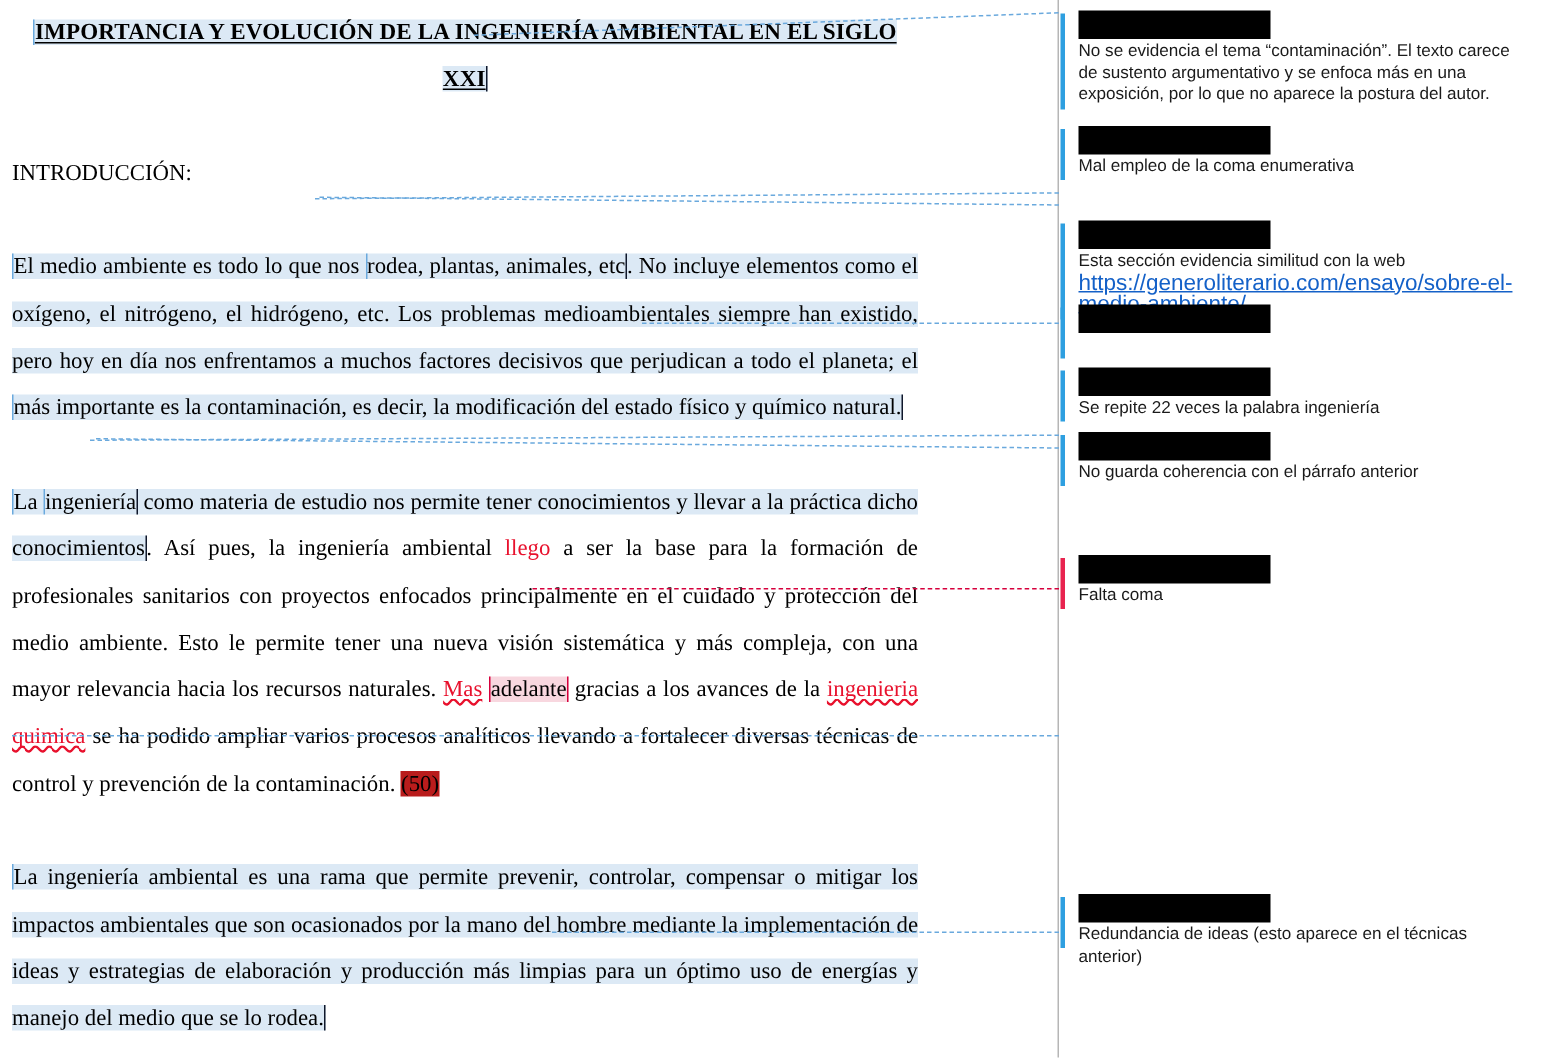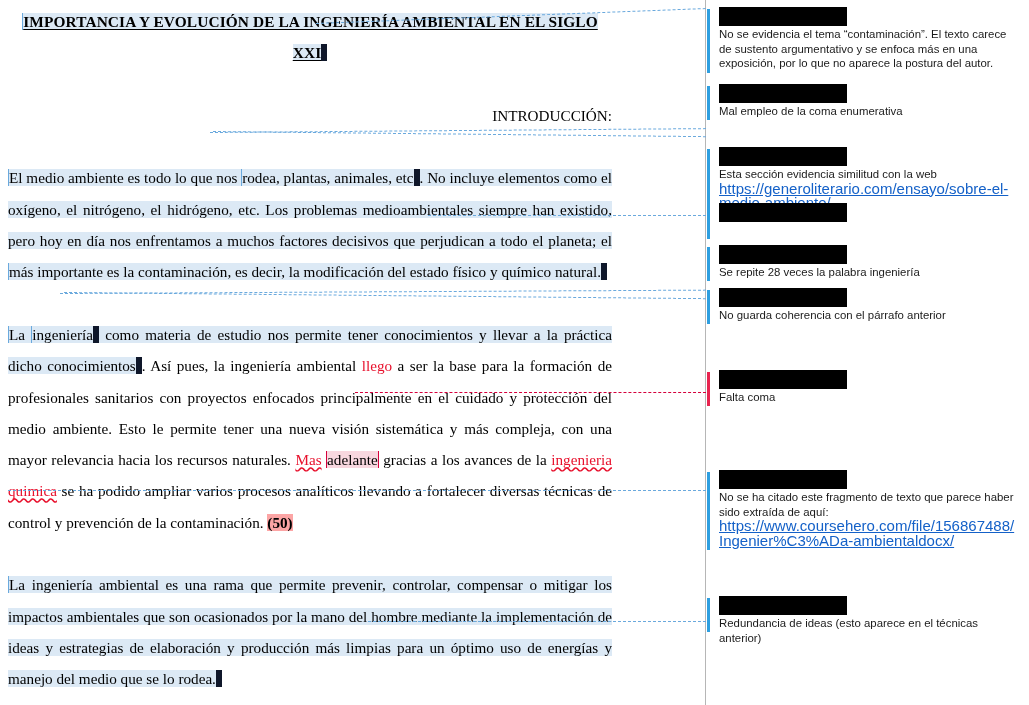--- a/index.html
+++ b/index.html
@@ -53,41 +53,40 @@
   .title .hl {
     text-decoration: underline;
     text-underline-offset: 2px;
   }
 
   
   .hl {
     background: #dce9f5;
   }
   .hl-edge-l { border-left: 1px solid #6aa9dd; }
-  .hl-edge-r { border-right: 6px solid #0f172a; }
+  .hl-edge-r { border-right: 1px solid #0f172a; }
 
   
   .ins {
     color: #e8112d;
   }
   .sp {
     color: #e8112d;
     text-decoration: underline wavy #e8112d;
     text-decoration-skip-ink: none;
   }
   .pinkhl {
     background: #f8d7df;
     border-left: 1px solid #d6003c;
     border-right: 1px solid #d6003c;
     color: #000;
   }
   .greenhl {
-    background: #fca5a5;
+    background: #b91c1c;
     color: #000;
-    font-weight: bold;
   }
 
   
   #rail-divider {
     position: absolute;
     left: 705px; top: 0;
     width: 1px; height: 705px;
     background: #b6b6b6;
   }
 
@@ -158,21 +157,21 @@
 <div id="doc-pane">
   <div class="doc-body">
 
     <p class="para title">
       <span class="hl hl-edge-l">IMPORTANCIA Y EVOLUCIÓN DE LA INGENIERÍA AMBIENTAL EN EL SIGLO</span><br>
       <span class="hl hl-edge-r">XXI</span>
     </p>
 
     <p class="para blank"></p>
 
-    <p class="para" style="text-align:right;">INTRODUCCIÓN:</p>
+    <p class="para" style="text-align:left;">INTRODUCCIÓN:</p>
 
     <p class="para blank"></p>
 
     <p class="para"><span class="hl hl-edge-l">El medio ambiente es todo lo que nos </span><span class="hl hl-edge-l hl-edge-r">rodea, plantas, animales, etc</span><span class="hl">. No incluye elementos como el oxígeno, el nitrógeno, el hidrógeno, etc. Los problemas medioambientales siempre han existido, pero hoy en día nos enfrentamos a muchos factores decisivos que perjudican a todo el planeta; el </span><span class="hl hl-edge-l hl-edge-r">más importante es la contaminación, es decir, la modificación del estado físico y químico natural.</span></p>
 
     <p class="para blank"></p>
 
     <p class="para"><span class="hl hl-edge-l">La </span><span class="hl hl-edge-l hl-edge-r">ingeniería</span><span class="hl hl-edge-r"> como materia de estudio nos permite tener conocimientos y llevar a la práctica dicho conocimientos</span><span>. Así pues, la ingeniería ambiental </span><span class="ins">llego</span><span> a ser la base para la formación de profesionales sanitarios con proyectos enfocados principalmente en el cuidado y protección del medio ambiente. Esto le permite tener una nueva visión sistemática y más compleja, con una mayor relevancia hacia los recursos naturales. </span><span class="sp">Mas</span><span> </span><span class="pinkhl">adelante</span><span> gracias a los avances de la </span><span class="sp">ingenieria</span><span> </span><span class="sp">quimica</span><span> se ha podido ampliar varios procesos analíticos llevando a fortalecer diversas técnicas de control y prevención de la contaminación. </span><span class="greenhl">(50)</span></p>
 
     <p class="para blank"></p>
@@ -218,41 +217,35 @@
   </div>
 
   <div class="comment" style="top:203px;">
     <div class="bar" style="height:34px;"></div>
     <div class="redaction" style="width:128px;"></div>
   </div>
 
   <div class="comment" style="top:245px;">
     <div class="bar" style="height:34px;"></div>
     <div class="redaction" style="width:128px;"></div>
-    <div class="ctext">Se repite 28 veces la palabra ingeniería</div>
+    <div class="ctext">Se repite 22 veces la palabra ingeniería</div>
   </div>
 
   <div class="comment red-bar" style="top:370px;">
     <div class="bar" style="height:34px;"></div>
     <div class="redaction" style="width:128px;"></div>
     <div class="ctext">Falta coma</div>
   </div>
 
   <div class="comment" style="top:288px;">
     <div class="bar" style="height:34px;"></div>
     <div class="redaction" style="width:128px;"></div>
     <div class="ctext">No guarda coherencia con el párrafo anterior</div>
   </div>
 
-  <div class="comment" style="top:470px;">
-    <div class="bar" style="height:78px;"></div>
-    <div class="redaction" style="width:128px;"></div>
-    <div class="ctext">No se ha citado este fragmento de texto que parece haber sido extraída de aquí:</div>
-    <a class="clink">https://www.coursehero.com/file/156867488/Ingenier%C3%ADa-ambientaldocx/</a>
-  </div>
 
   <div class="comment" style="top:596px;">
     <div class="bar" style="height:34px;"></div>
     <div class="redaction" style="width:128px;"></div>
     <div class="ctext">Redundancia de ideas (esto aparece en el técnicas anterior)</div>
   </div>
 
 </div>
 
 </body></html>

